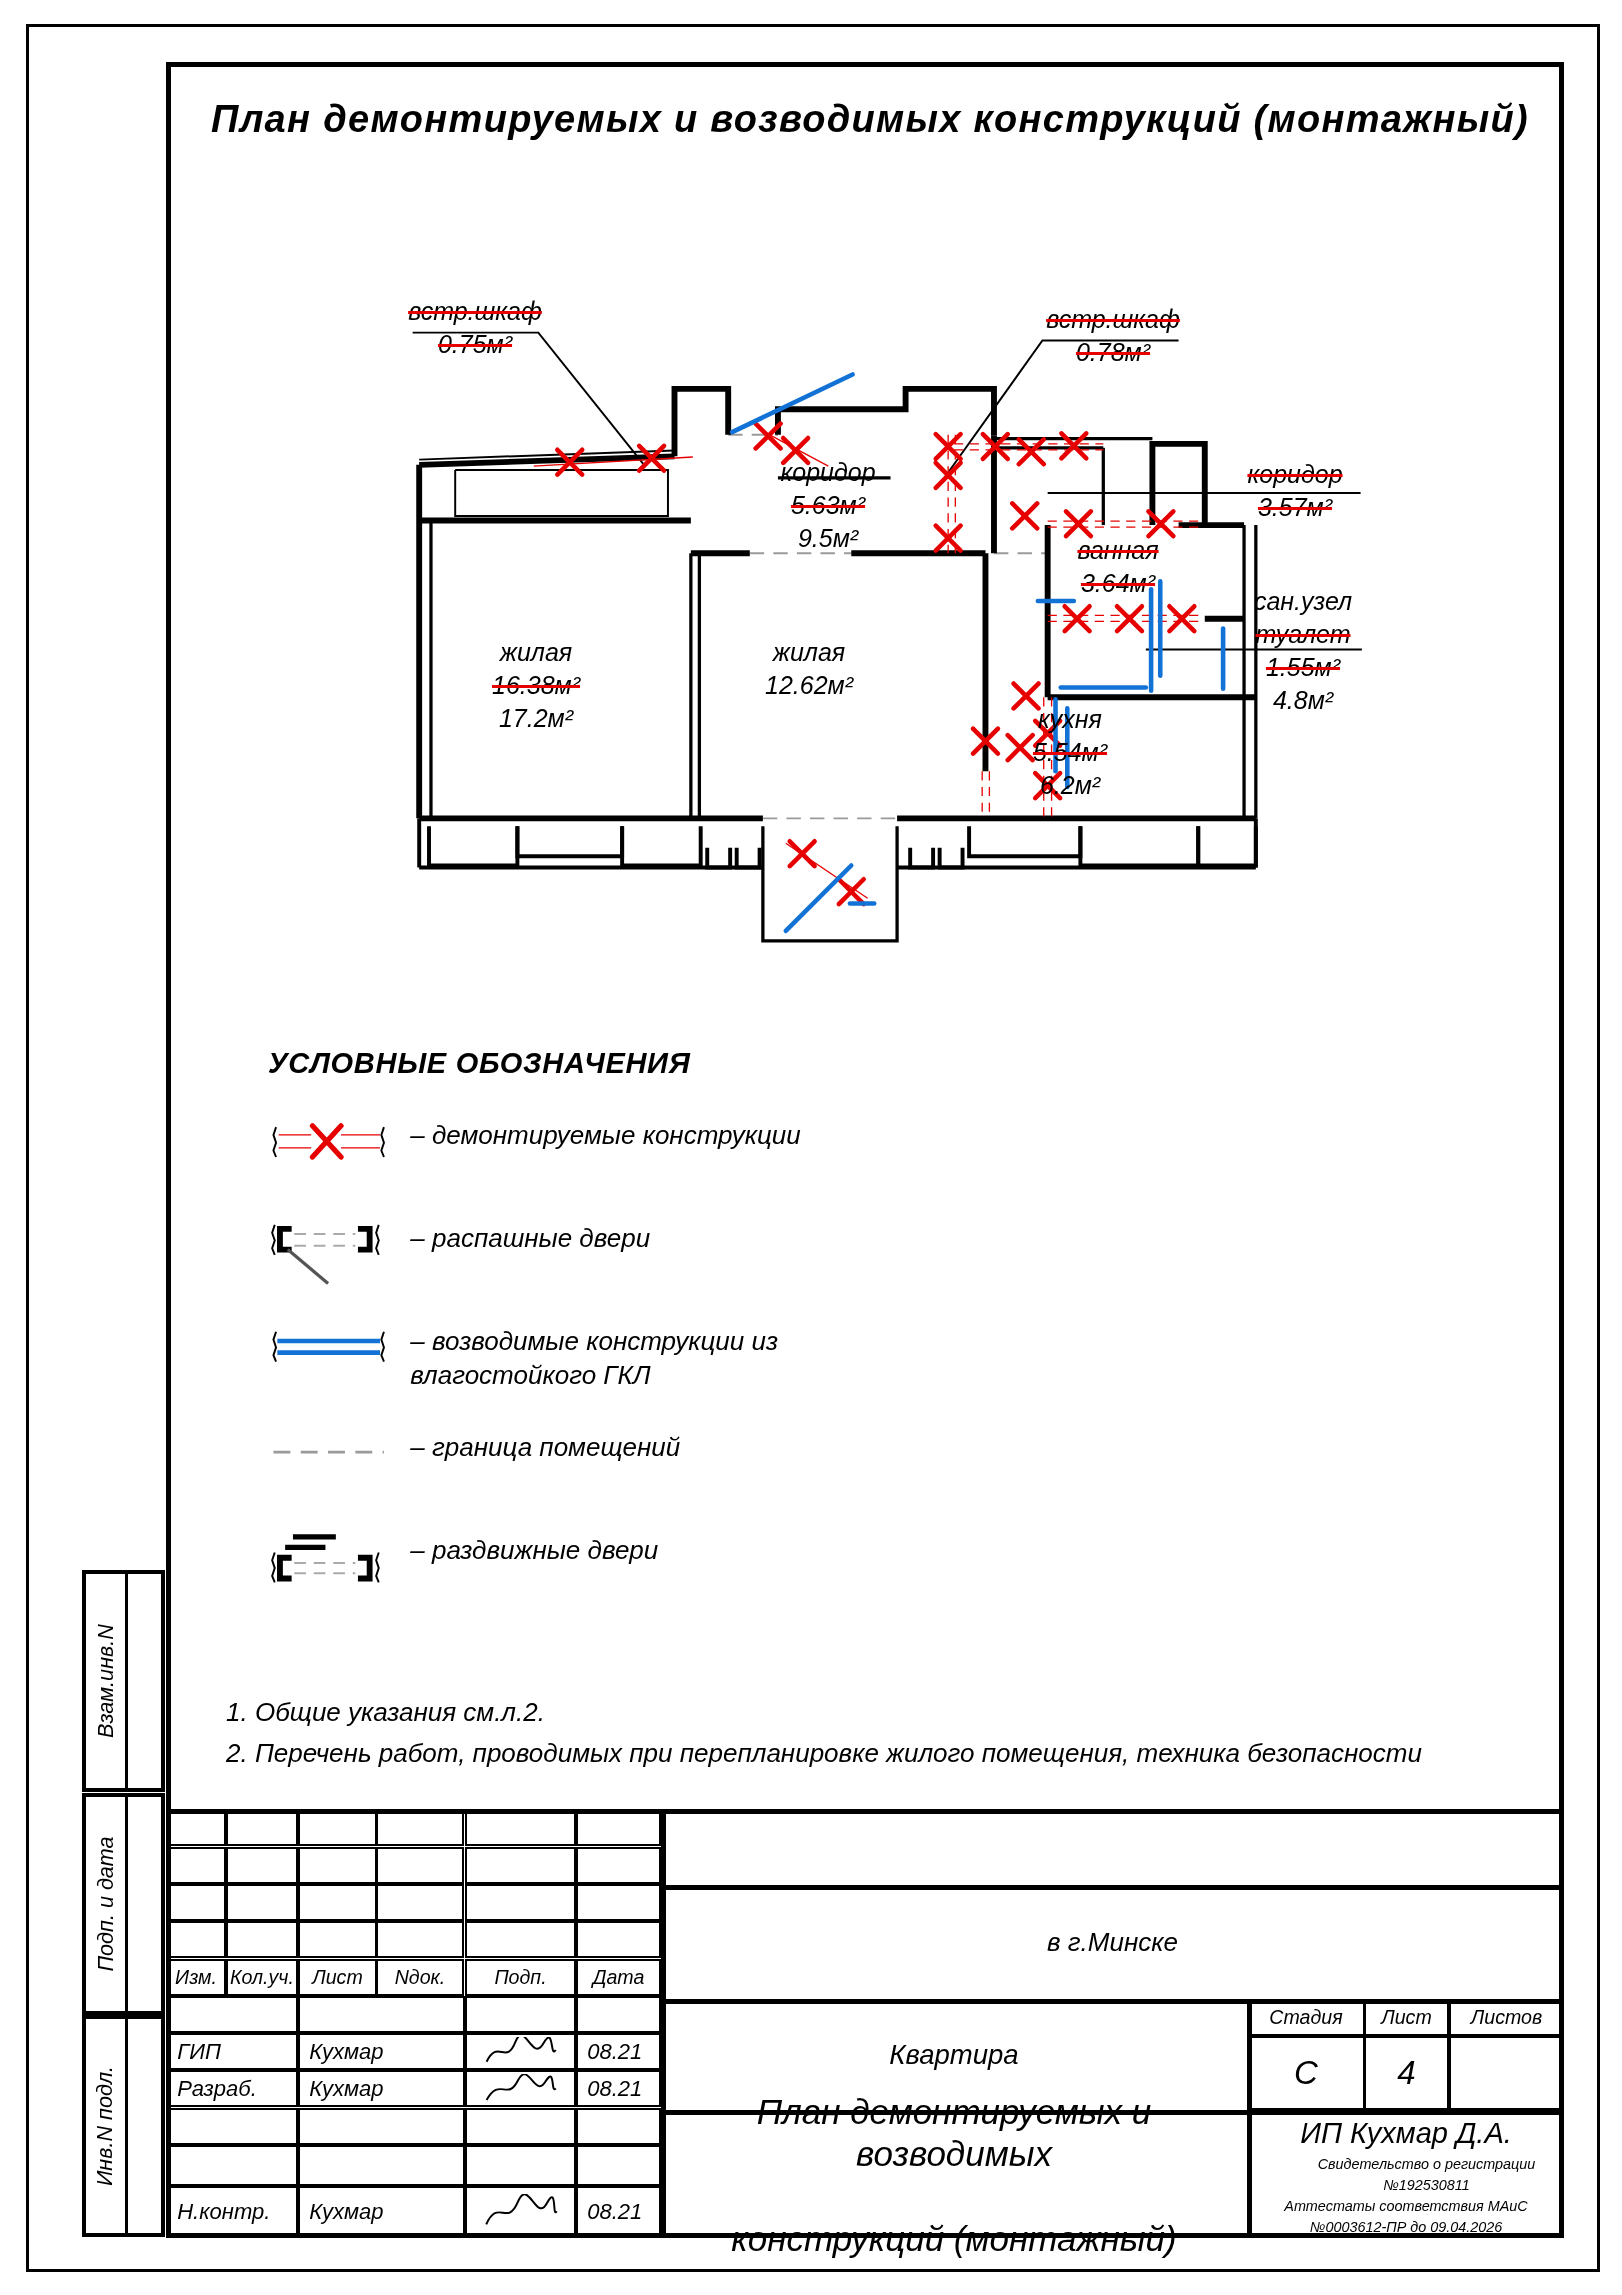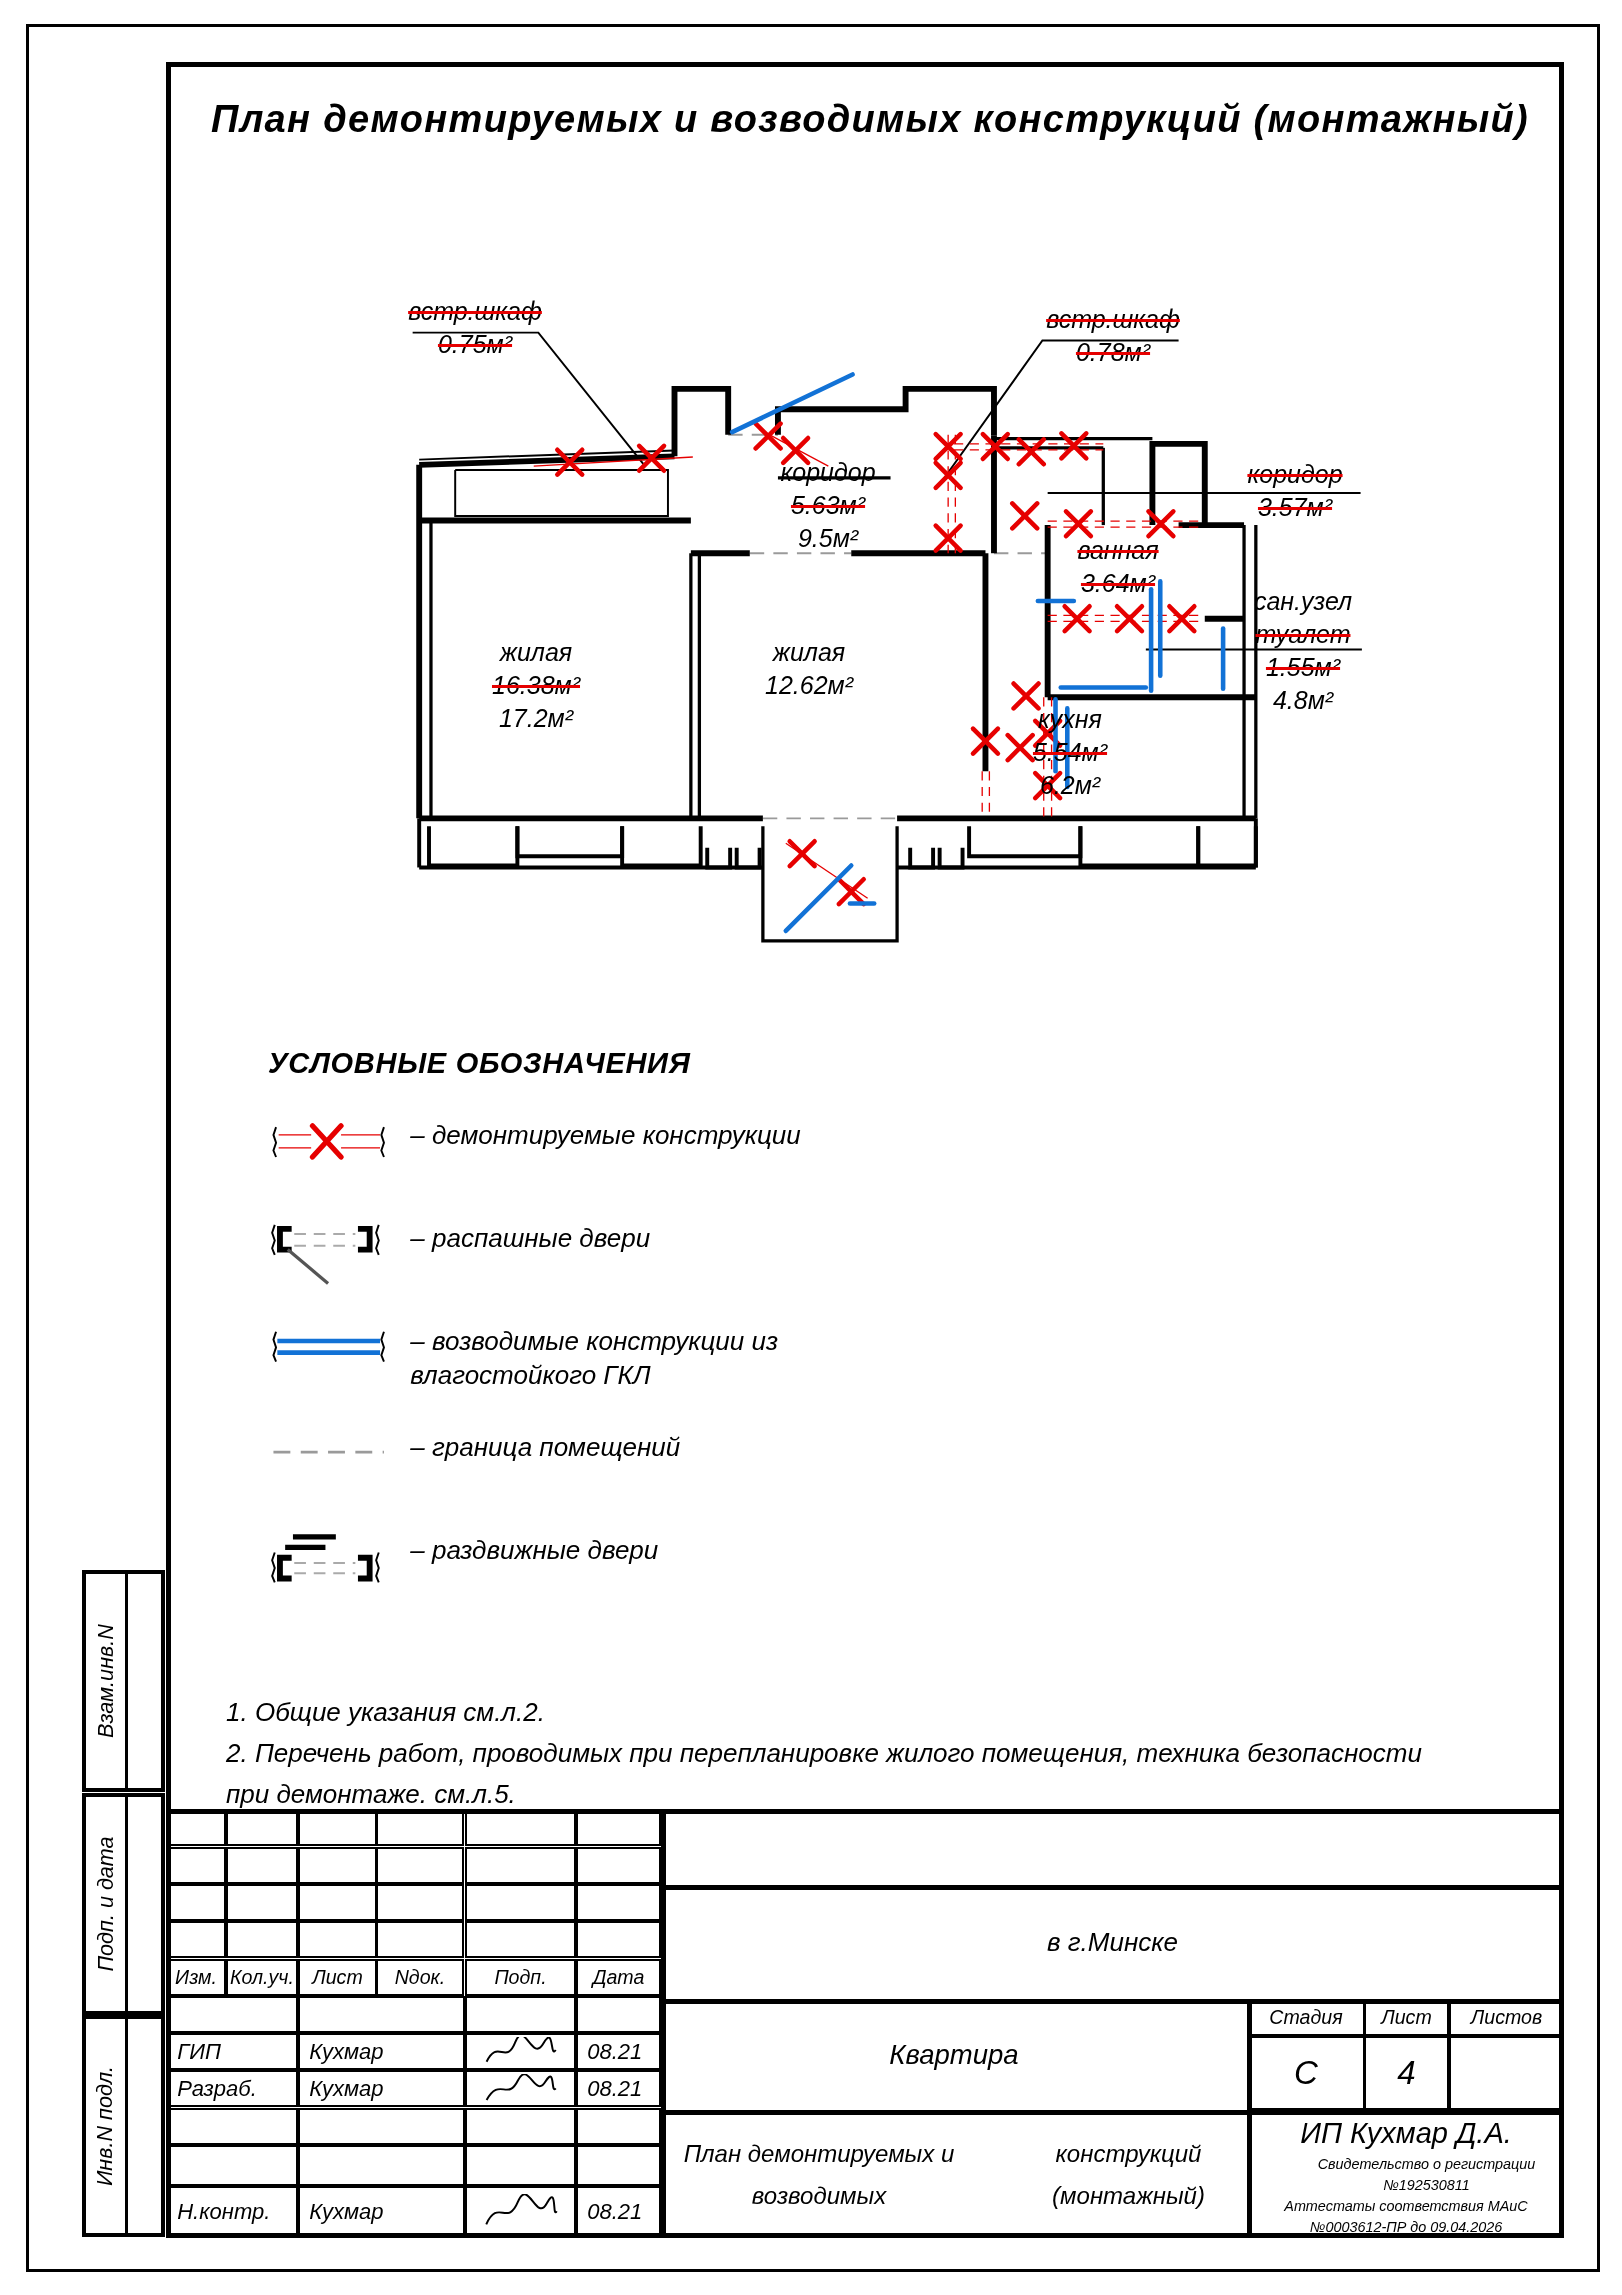--- a/index.html
+++ b/index.html
@@ -301,21 +301,20 @@
       </g>
     </svg>
           <div class="legend-text">– раздвижные двери</div>
         </div>
       </div>
   </div>
 
   <div id="notes">
       <div>1. Общие указания см.л.2.</div>
       <div>2. Перечень работ, проводимых при перепланировке жилого помещения, техника безопасности</div>
-      <div>при демонтаже. см.л.5.</div>
     </div>
 
   <div class="sidebox" style="left:82px;top:1570px;width:83px;height:222px;">
     <div class="divider"></div>
     <div class="rot">
         <span>Взам.инв.N</span>
       </div>
   </div>
   <div class="sidebox" style="left:82px;top:1793px;width:83px;height:222px;">
     <div class="divider"></div>
@@ -420,21 +419,21 @@
     </div>
     <div class="tb-text" style="left:666px;top:2004px;width:576px;height:101px;font-size:27.5px;">Квартира</div>
 
     <div class="cell small" style="left:1247px;top:1999px;width:118px;height:37px;">Стадия</div>
     <div class="cell small" style="left:1364px;top:1999px;width:85px;height:37px;">Лист</div>
     <div class="cell small" style="left:1449px;top:1999px;width:115px;height:37px;">Листов</div>
     <div class="cell value" style="left:1247px;top:2036px;width:118px;height:74px;">С</div>
     <div class="cell value" style="left:1364px;top:2036px;width:85px;height:74px;">4</div>
     <div class="cell value" style="left:1449px;top:2036px;width:115px;height:74px;"></div>
 
-    <div class="tb-text" style="left:666px;top:2116px;width:576px;height:118px;font-size:24px;flex-direction:row;line-height:42px;gap:43px;">
+    <div class="tb-text" style="left:666px;top:2116px;width:576px;height:118px;font-size:35px;flex-direction:column;line-height:42px;gap:43px;">
       <div>План демонтируемых и возводимых</div>
       <div>конструкций (монтажный)</div>
     </div>
     <div class="tb-text" style="left:1252px;top:2116px;width:308px;height:118px;flex-direction:column;">
       <div style="font-size:29px;line-height:42px;">ИП Кухмар Д.А.</div>
       <div style="font-size:14.4px;line-height:21px;padding-left:41px;">Свидетельство о регистрации №192530811</div>
       <div style="font-size:14.4px;line-height:21px;">Аттестаты соответствия МАиС №0003612-ПР до 09.04.2026</div>
     </div>
   </div>
 

